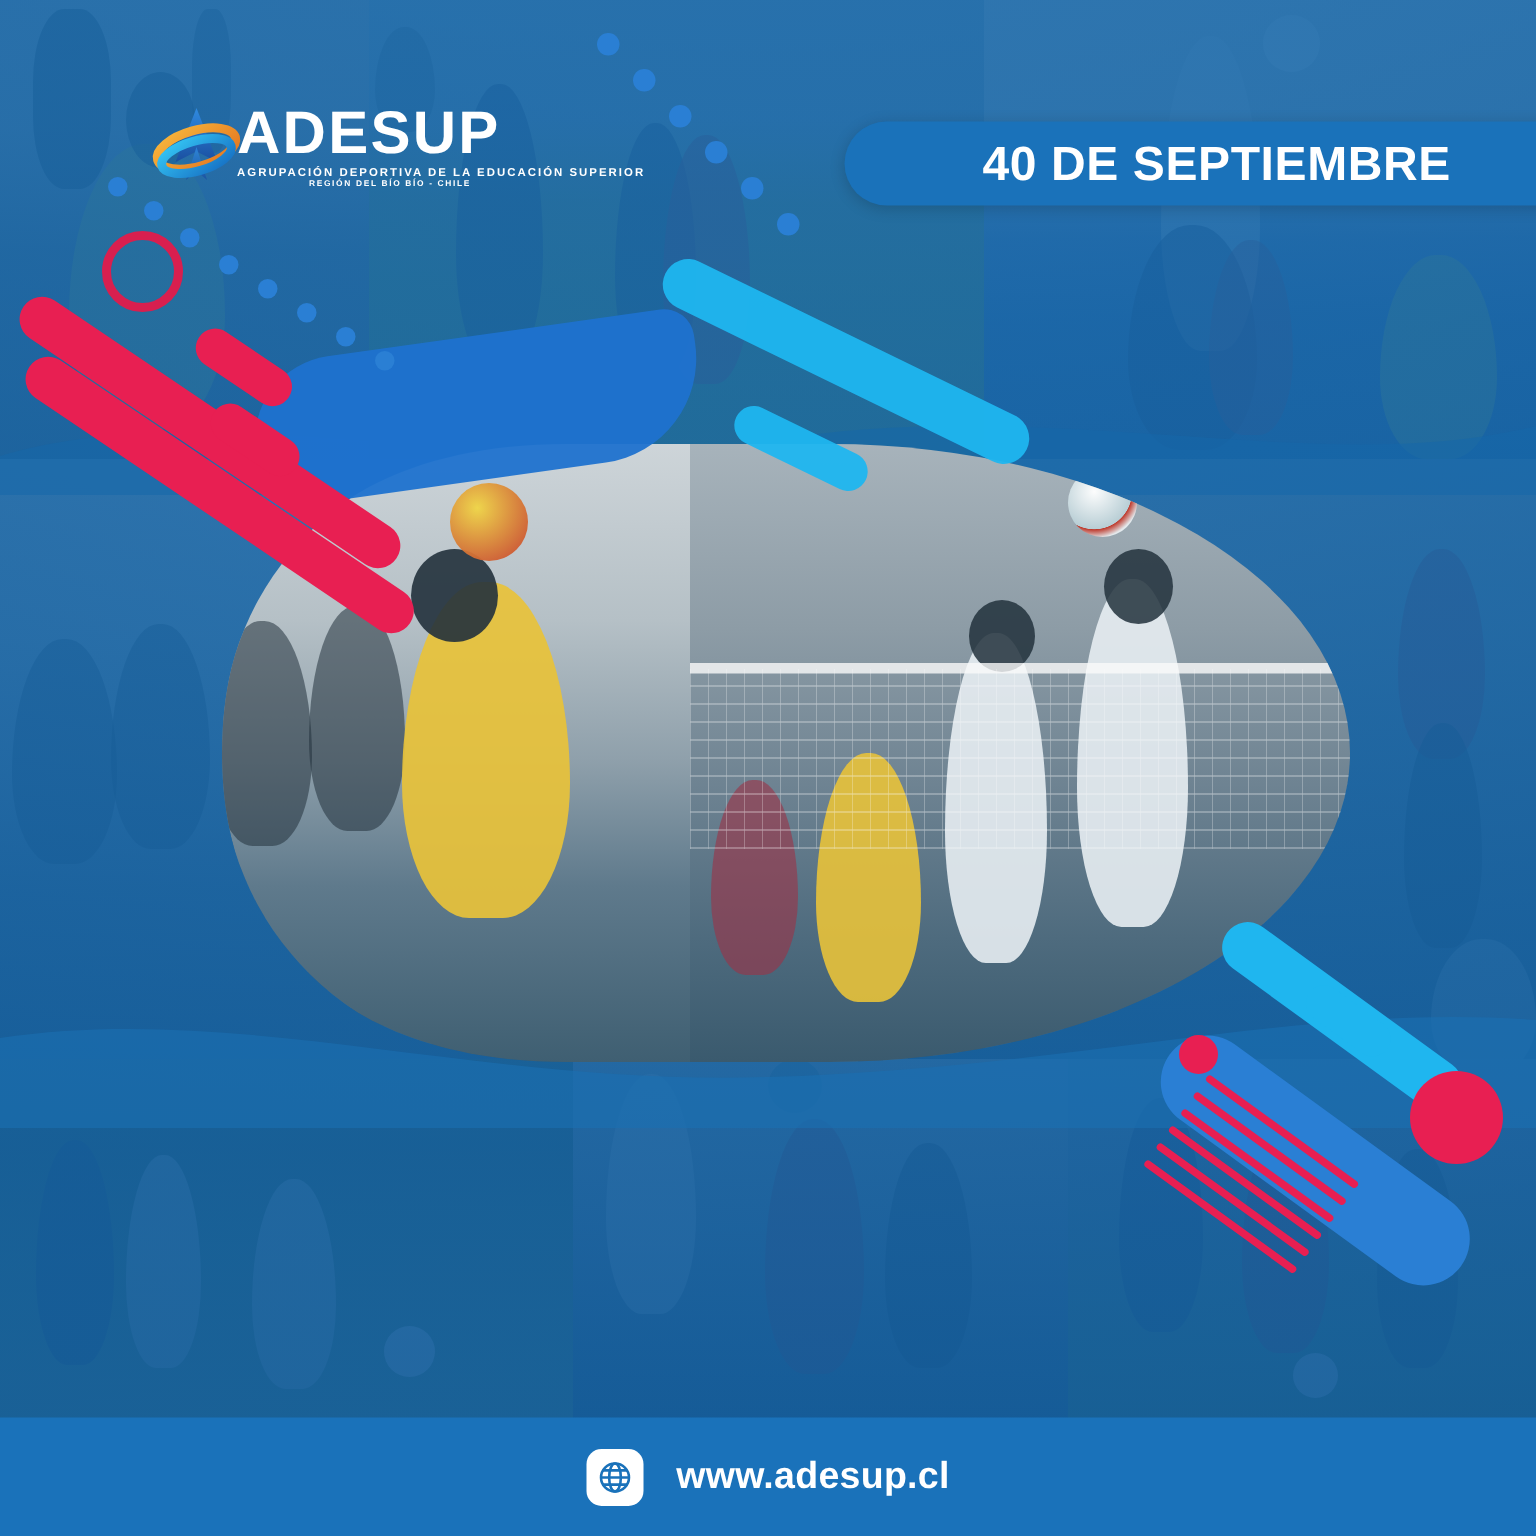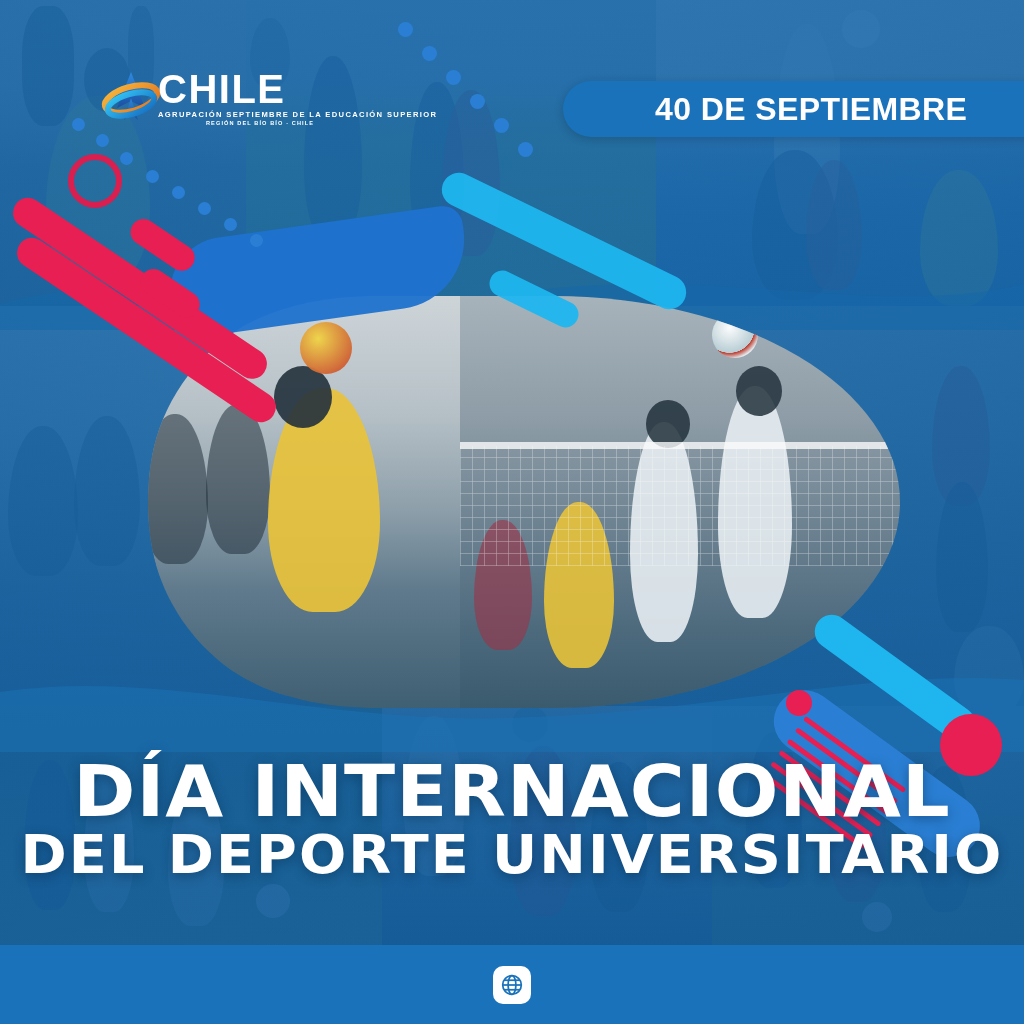--- a/index.html
+++ b/index.html
@@ -339,40 +339,37 @@
           <stop offset="0" stop-color="#2f8ae0"></stop>
             <stop offset="1" stop-color="#1a4fa0"></stop>
         </linearGradient>
       </defs>
       <path d="M31 4 L45 40 L31 33 L17 40 Z" fill="url(#gBl)"></path>
       <path d="M31 30 L38 52 L31 46 L24 52 Z" fill="url(#gBl)" opacity=".85"></path>
       <ellipse cx="31" cy="31" rx="27" ry="12" fill="none" stroke="url(#gOr)" stroke-width="6" transform="rotate(-16 31 31)"></ellipse>
       <ellipse cx="31" cy="36" rx="24" ry="10" fill="none" stroke="url(#gCy)" stroke-width="6" transform="rotate(-16 31 36)"></ellipse>
     </svg>
     <div id="logotype">
-      <div class="lt-main">CHILE</div>
-      <div class="lt-sub">AGRUPACIÓN SEPTIEMBRE DE LA EDUCACIÓN SUPERIOR</div>
+      <div class="lt-main">ADESUP</div>
+      <div class="lt-sub">AGRUPACIÓN DEPORTIVA DE LA EDUCACIÓN SUPERIOR</div>
       <div class="lt-sub2">REGIÓN DEL BÍO BÍO - CHILE</div>
     </div>
   </div>
 
   <div id="datepill">
     <span>40 DE SEPTIEMBRE</span>
   </div>
 
-  <div id="headline">
-    <div class="hl" id="hl1">DÍA INTERNACIONAL</div>
-    <div class="hl" id="hl2">DEL DEPORTE UNIVERSITARIO</div>
-  </div>
 
   <div id="footer">
     <div id="globebadge">
       <svg viewBox="0 0 24 24" width="26" height="26" fill="none" stroke="#1a72ba" stroke-width="1.6">
         <circle cx="12" cy="12" r="8.6"></circle>
         <ellipse cx="12" cy="12" rx="3.6" ry="8.6"></ellipse>
         <line x1="3.4" y1="12" x2="20.6" y2="12"></line>
         <line x1="4.6" y1="7.6" x2="19.4" y2="7.6"></line>
         <line x1="4.6" y1="16.4" x2="19.4" y2="16.4"></line>
       </svg>
     </div>
+    <div id="siteurl">www.adesup.cl</div>
   </div>
 
 </div>
 
 </body></html>

